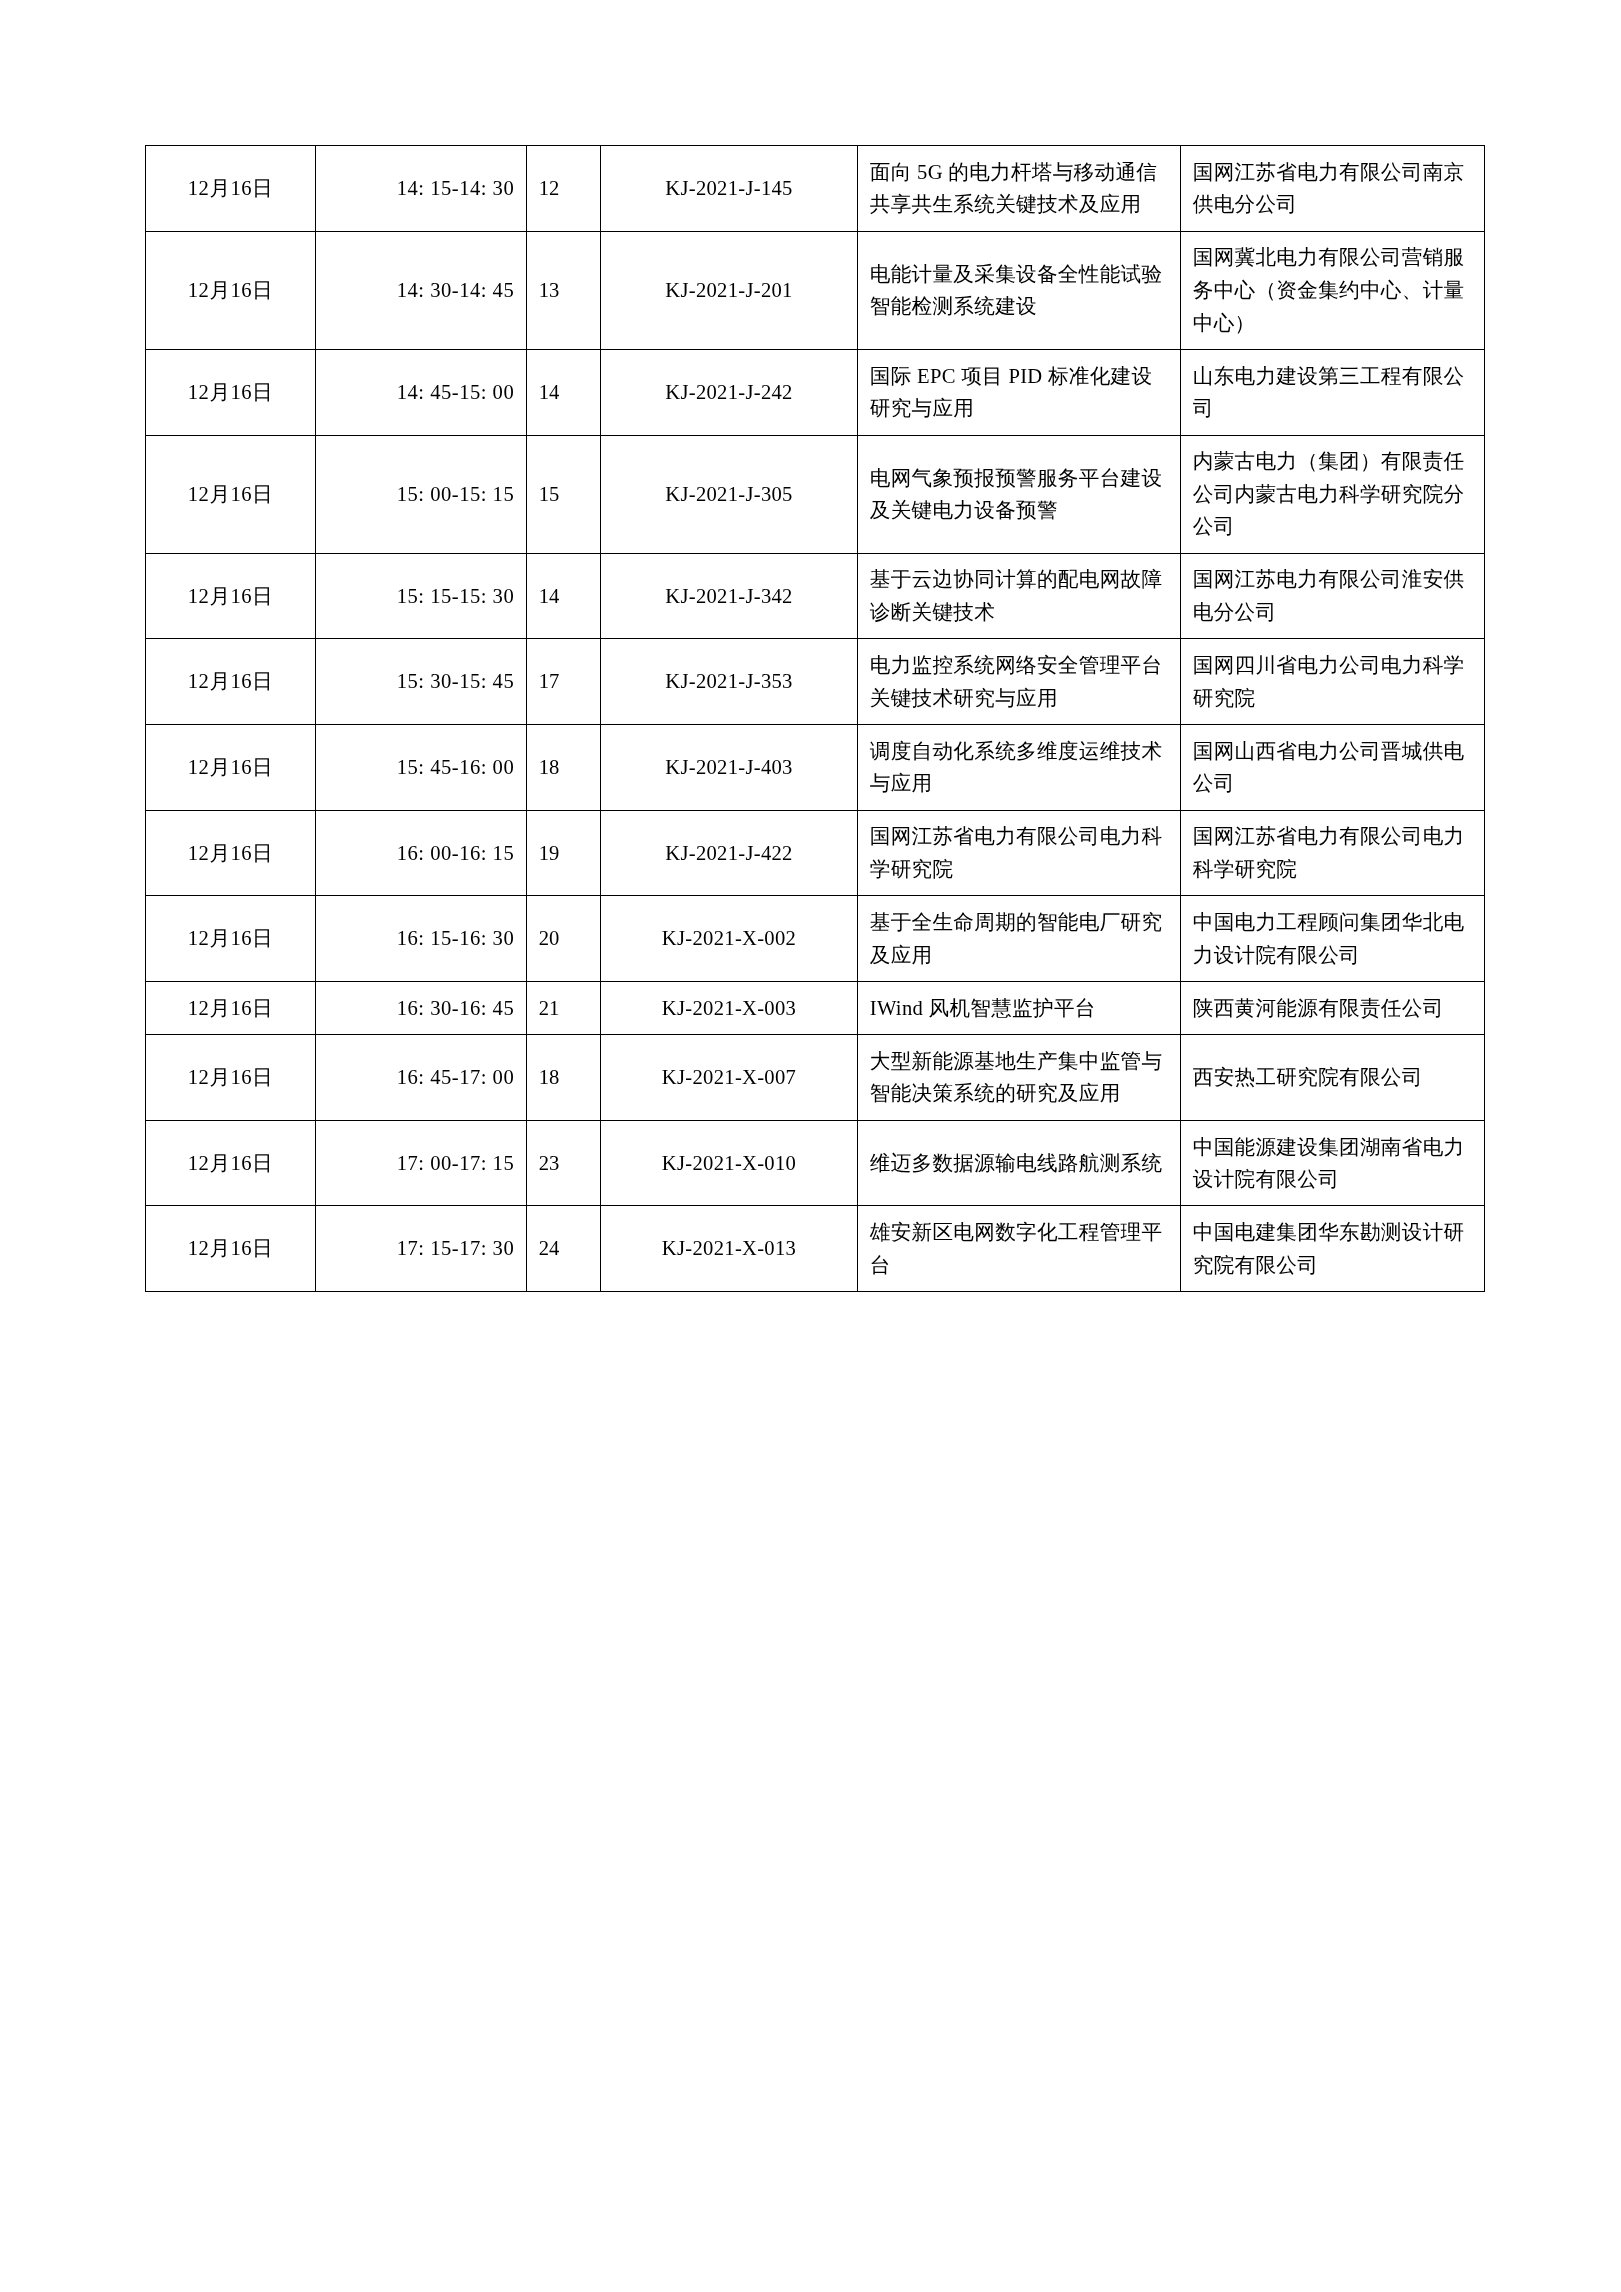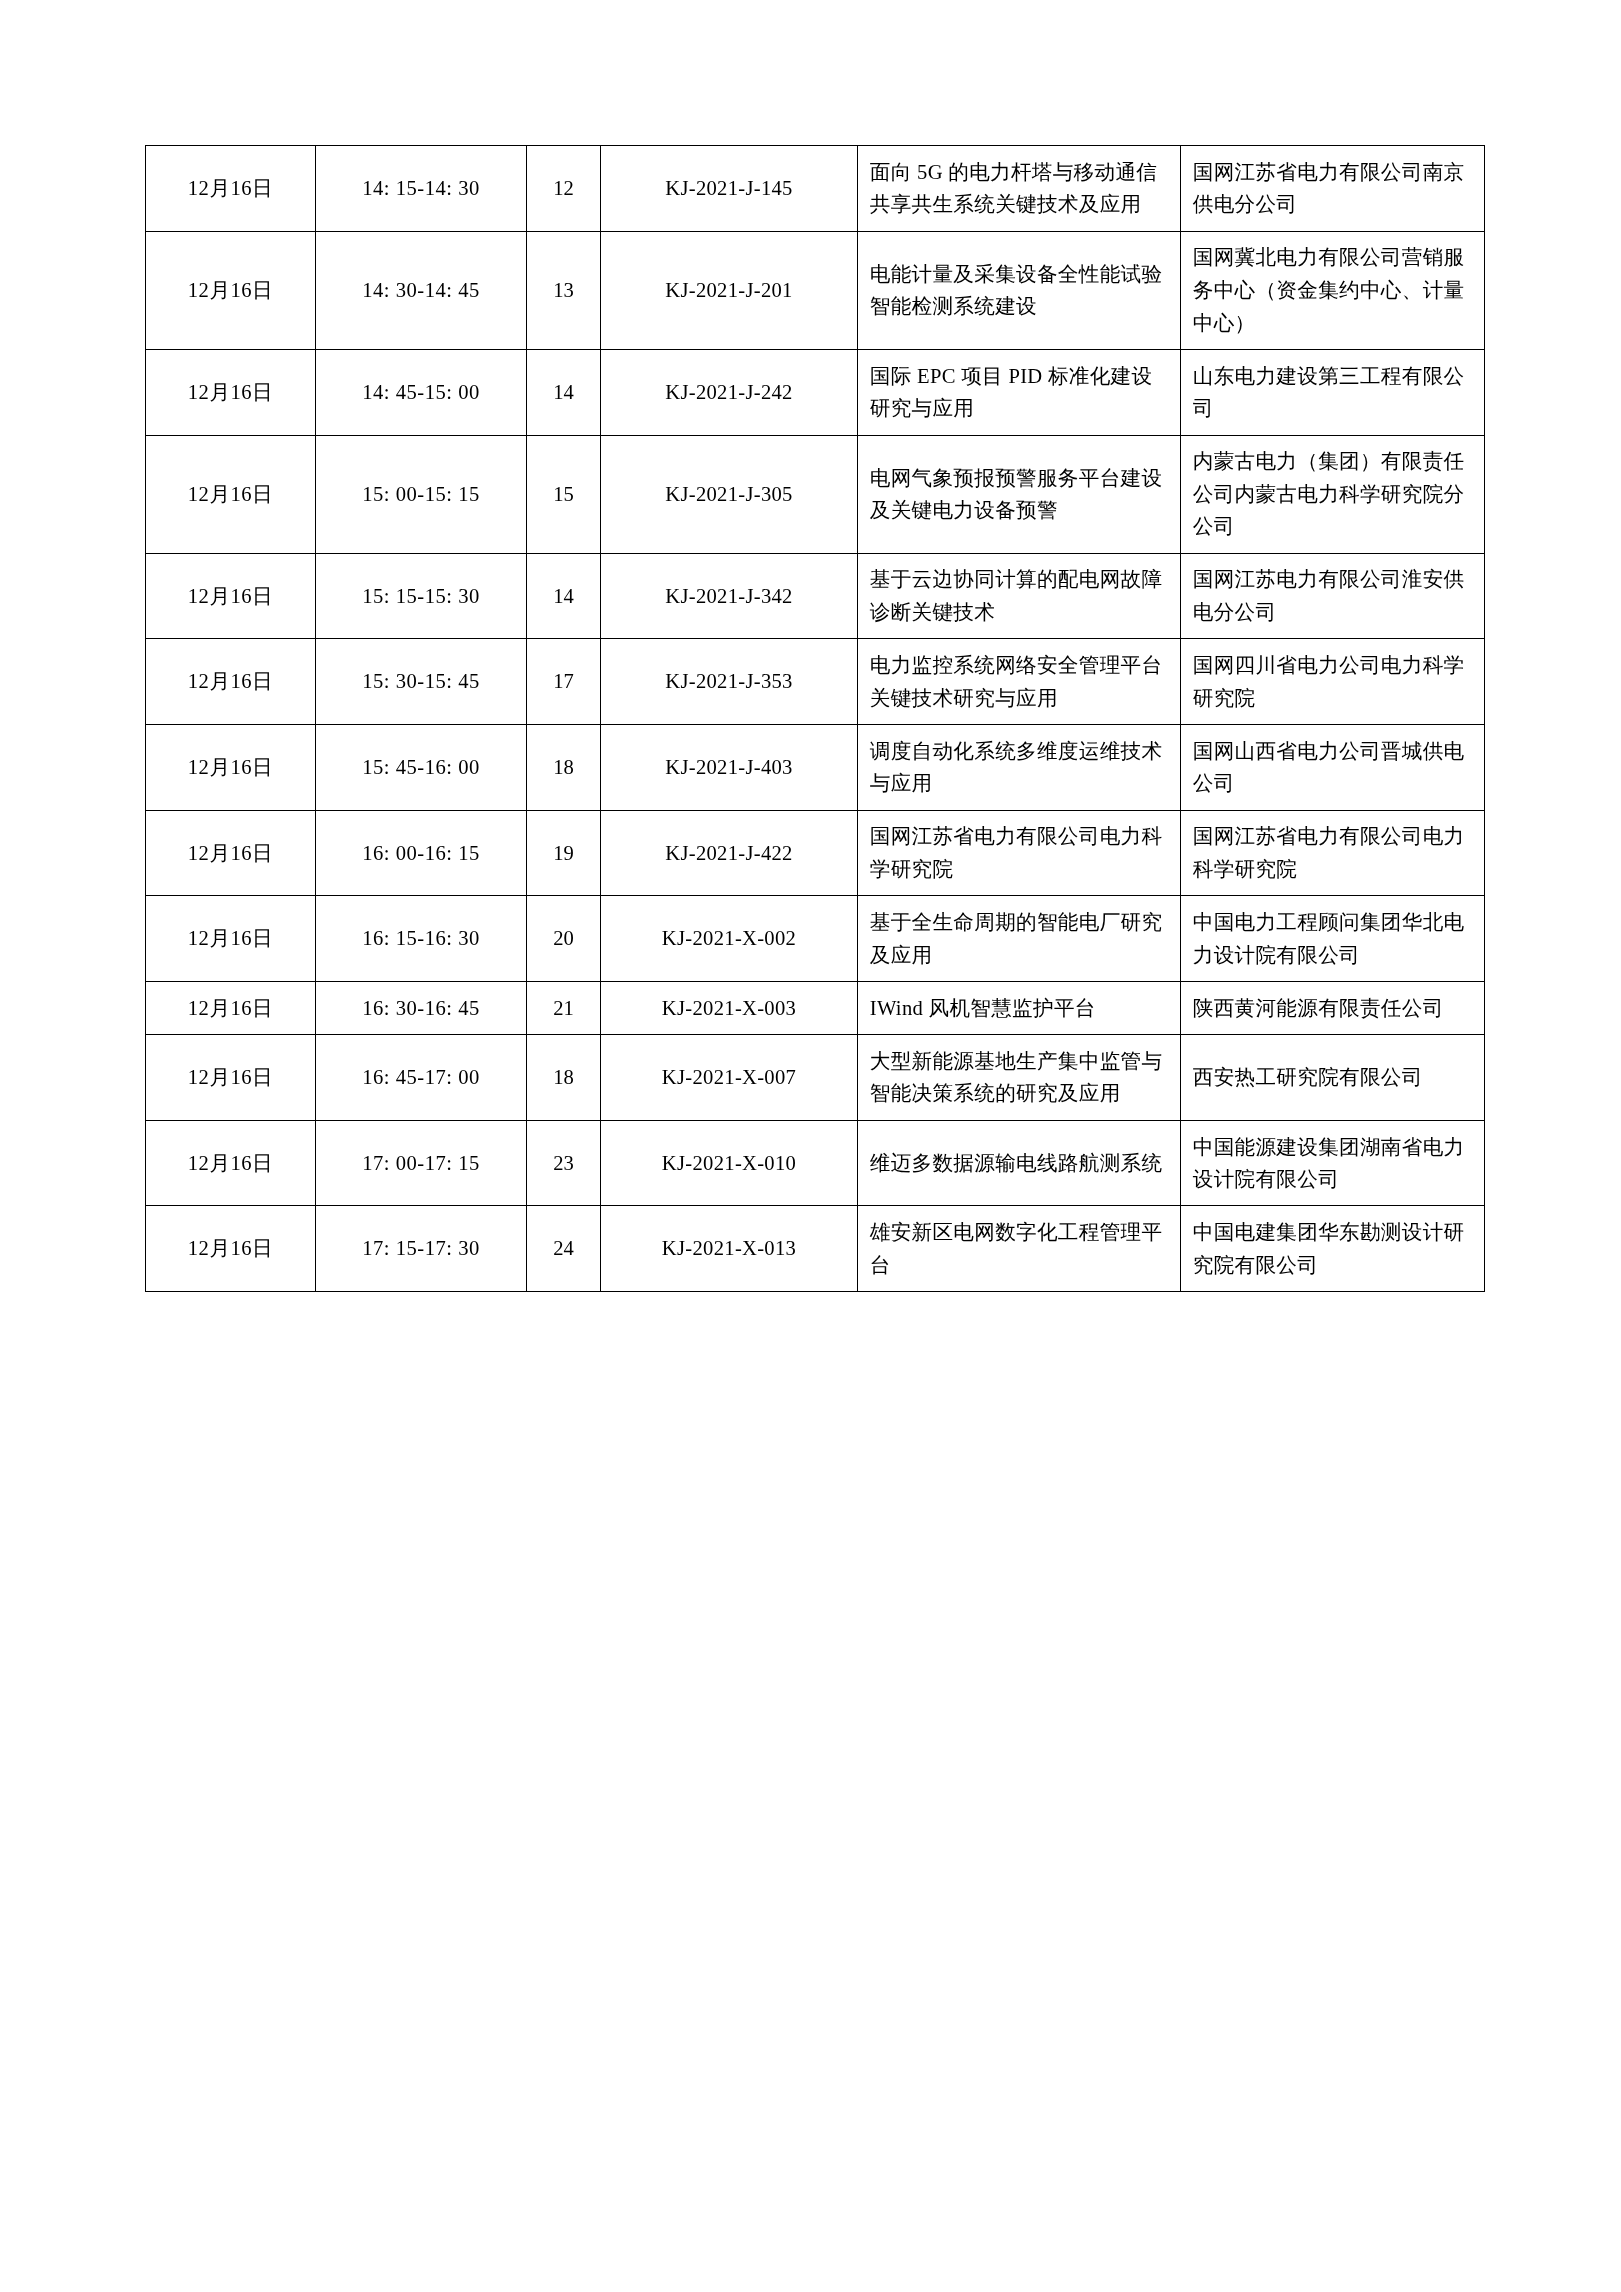--- a/index.html
+++ b/index.html
@@ -45,26 +45,25 @@
   col.c-code  { width: 257px; }
   col.c-title { width: 323px; }
   col.c-org   { width: 304px; }
 
   td.date {
     text-align: center;
     white-space: nowrap;
     letter-spacing: 0.5px;
   }
   td.time {
-    text-align: center;
+    text-align: right;
     white-space: nowrap;
     letter-spacing: 0.5px;
   }
   td.no {
-    text-align: center;
   }
   td.code {
     text-align: center;
     white-space: nowrap;
     letter-spacing: 0.3px;
   }
   td.title {
     text-align: left;
     letter-spacing: 0.3px;
   }

